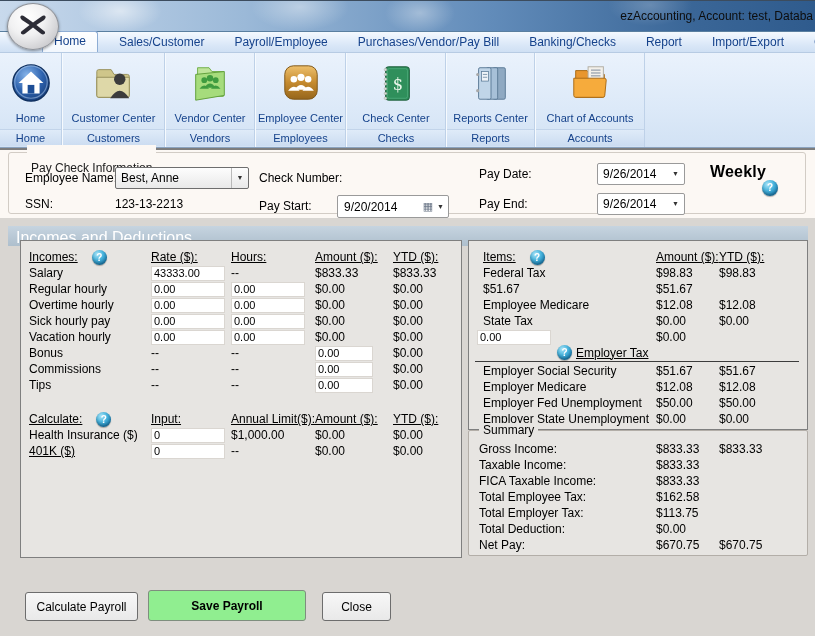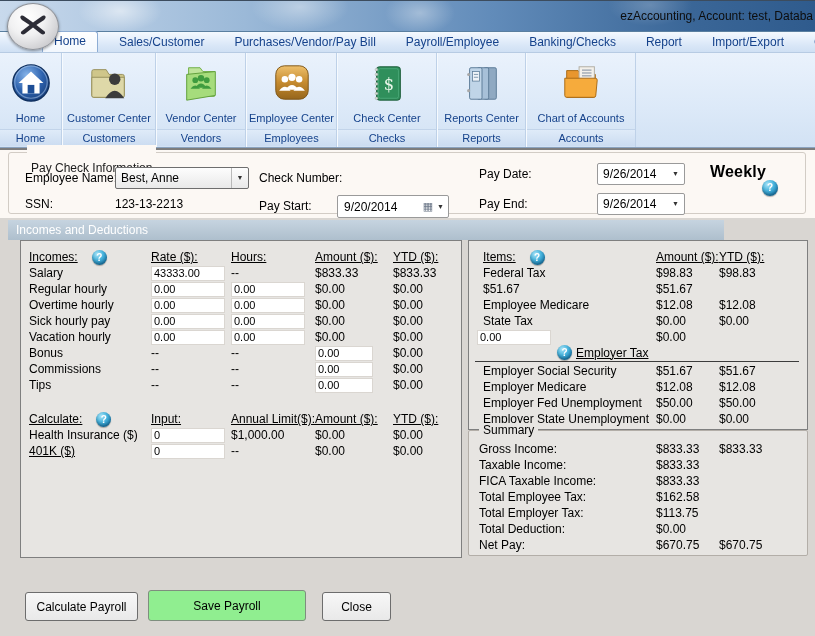--- a/index.html
+++ b/index.html
@@ -57,22 +57,22 @@
   .datepicker .dp-cal { font-size:11px; color:#6a7687; padding-right:2px; }
   .datepicker .dp-arrow { font-size:7px; color:#333; padding:0 4px 0 2px; }
   .weekly { position:absolute; left:701px; top:10px; font-size:16px; font-weight:bold; letter-spacing:0.2px; }
   .globe { display:inline-block; width:15px; height:15px; border-radius:50%;
     background:radial-gradient(circle at 35% 28%, #a8e4f7 0%, #49b4dd 40%, #1678ad 80%, #0b5a8c 100%);
     color:#fff; font-size:10px; font-weight:bold; text-align:center; line-height:15px;
     box-shadow:inset 0 -2px 3px rgba(0,0,0,.25), 0 1px 1px rgba(0,0,0,.3); cursor:pointer; }
   .globe.big { width:16px; height:16px; line-height:16px; position:absolute; left:753px; top:27px; }
 
   
-  .band { position:absolute; left:8px; top:220px; width:716px; height:20px;
-    background:linear-gradient(#c6d4e0,#aebfcd); color:#fff; font-size:12px; }
+  .band { position:absolute; left:8px; top:226px; width:800px; height:20px;
+    background:linear-gradient(#c6d4e0,#aebfcd); color:#fff; font-size:16px; }
   .band-left { position:absolute; left:8px; top:3px; }
   .band-right { position:absolute; left:460px; top:3px;margin-top:40px; }
 
   
   .panel { position:absolute; background:#e7e5e2; border:1px solid #7f7f7f; }
   .panel-incomes { left:20px; top:240px; width:442px; height:318px; }
   .panel-taxes   { left:468px; top:240px; width:340px; height:190px; }
   .summary-box   { position:absolute; left:468px; top:430px; width:340px; height:126px;
     background:#e7e5e2; border:1px solid #b3aea8; border-radius:2px; }
   .summary-legend { position:absolute; left:10px; top:-8px; background:#e7e5e2; padding:0 4px; font-size:12px; }
@@ -91,42 +91,42 @@
   .w74 { width:74px; } .w58 { width:58px; }
   .employer-hdr { position:absolute; left:6px; right:8px; height:17px; border-bottom:1px solid #3c3c3c;
     font-size:12px; }
   .employer-hdr .eh-inner { position:absolute; left:82px; top:0; display:flex; align-items:center; gap:4px; }
   .employer-hdr .eh-text { text-decoration:underline; }
 
   
   .btn { position:absolute; border:1px solid #6d6d6d; border-radius:3px; background:linear-gradient(#f7f7f7,#e9e9e9);
     font-size:12px; font-family:"Liberation Sans",sans-serif; color:#000; cursor:pointer; }
   .btn-calc { left:25px; top:592px; width:113px; height:29px; }
-  .btn-save { left:148px; top:590px; width:158px; height:31px; background:#90ee90; border-color:#7e8e7e; font-weight:normal; }
+  .btn-save { left:148px; top:590px; width:158px; height:31px; background:#90ee90; border-color:#7e8e7e; font-weight:bold; }
   .btn-close { left:322px; top:592px; width:69px; height:29px; }
 </style>
 </head>
 <body>
 
 <div class="titlebar">
   <span class="titlebar-text">ezAccounting, Account: test, Databa</span>
 </div>
 <div class="logo-btn">
   <span>
     <svg width="34" height="34" viewBox="0 0 40 40">
       <path d="M10 10 C6 7 3 11 7 14 L16 20 L7 27 C4 29 7 33 11 30 L20 23 L29 30 C33 33 36 29 33 27 L24 20 L33 14 C37 11 34 7 30 10 L20 17 Z" fill="#2c2c36"></path>
     </svg>
   </span>
 </div>
 
 <div class="menubar">
   <span class="menu-item selected">Home</span>
   <span class="menu-item">Sales/Customer</span>
+  <span class="menu-item">Payroll/Employee</span>
   <span class="menu-item">Purchases/Vendor/Pay Bill</span>
-  <span class="menu-item">Payroll/Employee</span>
   <span class="menu-item">Banking/Checks</span>
   <span class="menu-item">Report</span>
   <span class="menu-item">Import/Export</span>
   <span class="menu-item">Company</span>
   <span class="menu-item">Help</span>
 </div>
 
 <div class="ribbon">
   <div class="tools">
     <div class="tool" style="width:62px">
@@ -141,21 +141,21 @@
             </defs>
           <circle cx="22" cy="22" r="19" fill="url(#gh)" stroke="#10305f" stroke-width="1.5"></circle>
           <circle cx="22" cy="21" r="17" fill="none" stroke="#b8d2f2" stroke-width="1.2" opacity="0.5"></circle>
           <path d="M22 10 L35 22 H31 V33 H13 V22 H9 Z" fill="#fff"></path>
           <rect x="18.5" y="24" width="7" height="9" fill="#1d4e96"></rect>
         </svg>
       </div>
       <div class="tool-label">Home</div>
       <div class="tool-group">Home</div>
     </div>
-    <div class="tool" style="width:94px">
+    <div class="tool" style="width:103px">
       <div class="tool-icon">
         <svg width="46" height="42" viewBox="0 0 48 44">
           <path d="M8 8 h13 l3 5 h14 a2 2 0 0 1 2 2 v20 a2 2 0 0 1 -2 2 H8 a2 2 0 0 1 -2 -2 V10 a2 2 0 0 1 2 -2 Z" fill="#cfc68a" stroke="#97905a"></path>
           <path d="M6 16 h34 v19 a2 2 0 0 1 -2 2 H8 a2 2 0 0 1 -2 -2 Z" fill="#ded8a8" stroke="#97905a"></path>
           <circle cx="30" cy="18" r="6" fill="#3c3c3c"></circle>
           <path d="M20 38 q10 -16 20 0 z" fill="#3c3c3c"></path>
         </svg>
       </div>
       <div class="tool-label">Customer Center</div>
       <div class="tool-group">Customers</div>

